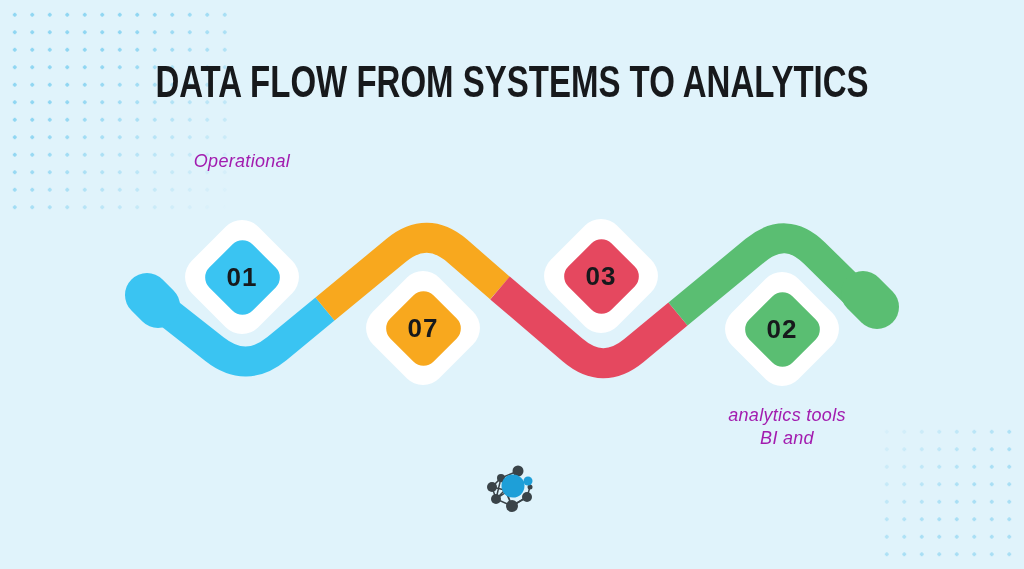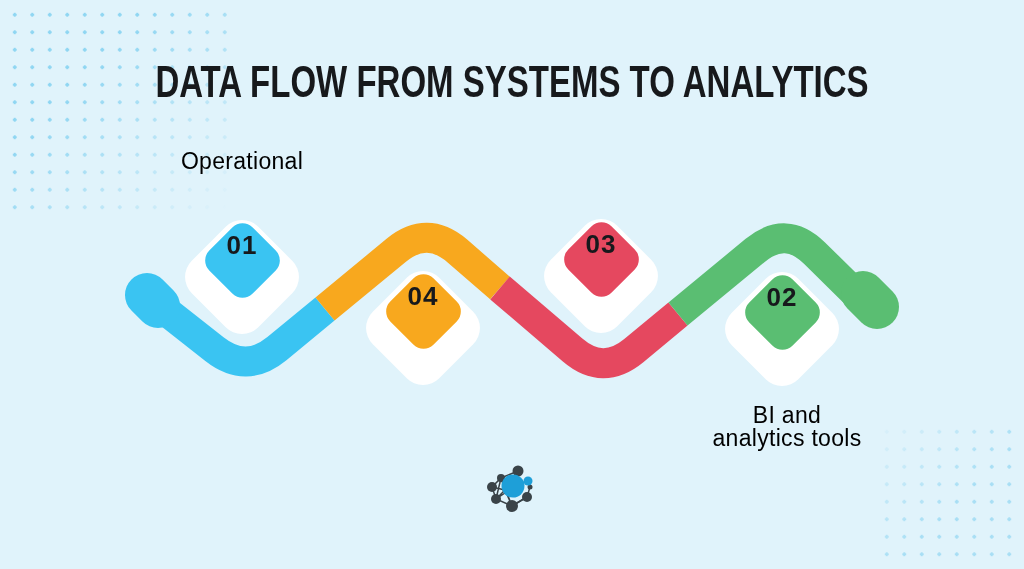--- a/index.html
+++ b/index.html
@@ -22,27 +22,27 @@
     -webkit-mask-image:linear-gradient(135deg,transparent 0%,#000 55%);
     mask-image:linear-gradient(135deg,transparent 0%,#000 55%);
   }
   .page-title{
     position:absolute;left:0;top:57px;width:1024px;text-align:center;
     font-size:44px;font-weight:bold;color:#17191C;letter-spacing:0px;
     transform:scaleX(.75);transform-origin:50% 50%;
     white-space:nowrap;
   }
   svg.flow{position:absolute;left:0;top:0;pointer-events:none;}
-  .diamond{position:absolute;width:94px;height:94px;display:flex;align-items:flex-start;justify-content:center;}
+  .diamond{position:absolute;width:94px;height:94px;display:flex;align-items:center;justify-content:center;}
   .diamond-frame{position:absolute;inset:0;background:#FFFFFF;border-radius:23px;transform:rotate(45deg);}
   .diamond-fill{position:absolute;width:61px;height:61px;border-radius:14px;transform:rotate(45deg);}
   .diamond-number{position:relative;font-size:26px;font-weight:bold;color:#17191C;letter-spacing:1px;}
   .step-label{
     position:absolute;width:220px;text-align:center;
-    font-size:23px;line-height:23px;color:#000000;letter-spacing:.3px;
+    font-size:18px;line-height:23px;color:#a21caf;letter-spacing:.3px;font-style:italic;
   }
   .logo{position:absolute;left:484px;top:461px;}
 </style>
 </head>
 <body>
 
 <div class="canvas">
 
   <div class="dots dots-tl"></div>
   <div class="dots dots-br"></div>
@@ -63,37 +63,37 @@
   </div>
   <div class="diamond" style="left:195px;top:230px">
     <div class="diamond-frame"></div>
     <div class="diamond-fill" style="background: rgb(58, 196, 242);"></div>
     <div class="diamond-number">01</div>
   </div>
 
   <div class="diamond" style="left:376px;top:281px">
     <div class="diamond-frame"></div>
     <div class="diamond-fill" style="background: rgb(248, 168, 30);"></div>
-    <div class="diamond-number">04</div>
+    <div class="diamond-number">07</div>
   </div>
 
   <div class="diamond" style="left:554px;top:229px">
     <div class="diamond-frame"></div>
     <div class="diamond-fill" style="background: rgb(229, 72, 95);"></div>
     <div class="diamond-number">03</div>
   </div>
 
   <div class="diamond" style="left:735px;top:282px">
     <div class="diamond-frame"></div>
     <div class="diamond-fill" style="background: rgb(90, 190, 114);"></div>
     <div class="diamond-number">02</div>
   </div>
   <div class="step-label" style="left:677px;top:404px">
+    <div>analytics tools</div>
     <div>BI and</div>
-    <div>analytics tools</div>
   </div>
 
   <svg class="logo" width="62" height="56" viewBox="0 0 62 56">
     <g stroke="#3A4348" stroke-width="1.5" fill="none">
       <path d="M34 10 L17 17 L8 26 L12 38 L28 45 L43 36 L46 26"></path>
       <path d="M17 17 L12 38 M17 17 L21 29 M21 29 L8 26 M21 29 L12 38 M21 29 L28 45 M17 17 L28 45 M12 38 L24 30 M28 45 L43 36"></path>
     </g>
     <line x1="29" y1="25" x2="44" y2="20" stroke="#1E9FD8" stroke-width="2"></line>
     <g fill="#3A4348">
       <circle cx="34" cy="10" r="5.5"></circle>

